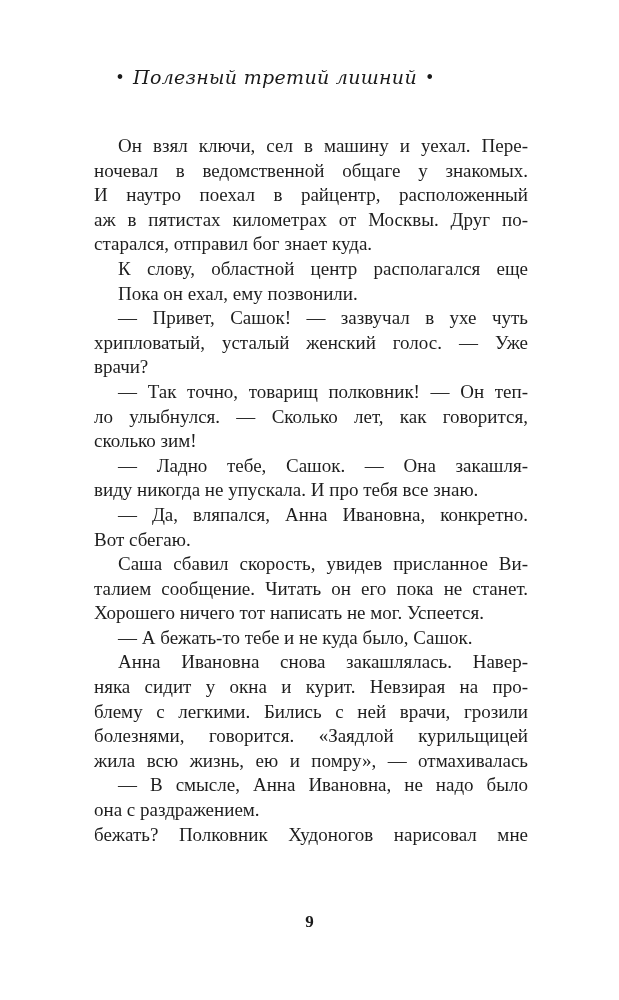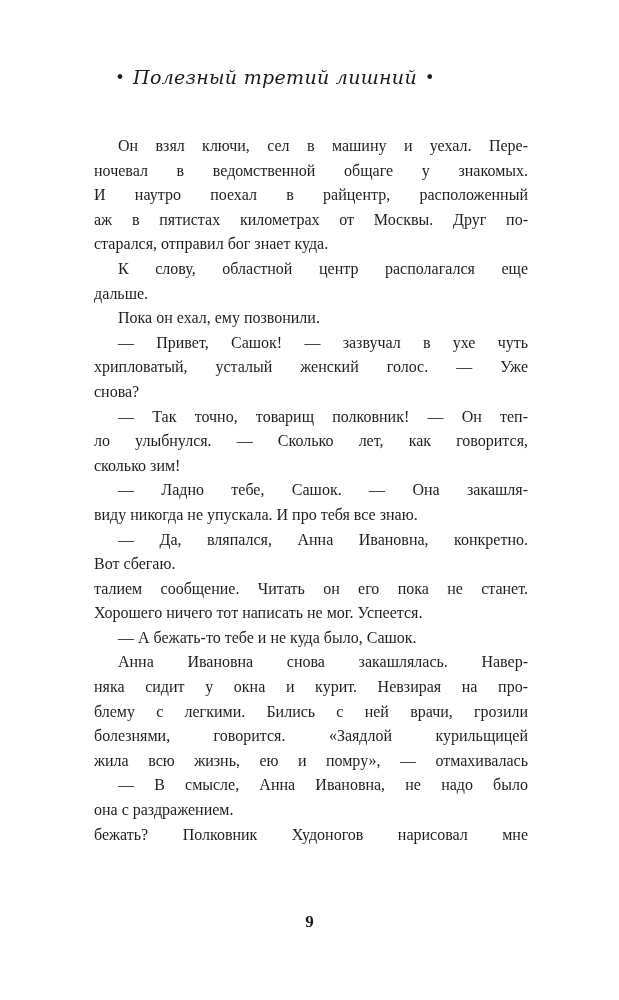--- a/index.html
+++ b/index.html
@@ -32,21 +32,21 @@
       font-size: 16px;
       margin: 0 8px;
       vertical-align: 1px;
     }
     .body-text {
       position: absolute;
       top: 134px;
       left: 94px;
       width: 434px;
       font-family: "Liberation Serif", serif;
-      font-size: 16px;
+      font-size: 19px;
       line-height: 24.6px;
     }
     .line {
       display: block;
       white-space: nowrap;
       text-align: justify;
       text-align-last: justify;
       height: 24.6px;
     }
     .line.indent {
@@ -74,32 +74,32 @@
   <span class="bullet">•</span><span>Полезный третий лишний</span><span class="bullet">•</span>
 </div>
 
 <div class="body-text" id="body-text">
     <span class="line indent">Он взял ключи, сел в машину и уехал. Пере-</span>
     <span class="line">ночевал в ведомственной общаге у знакомых.</span>
     <span class="line">И наутро поехал в райцентр, расположенный</span>
     <span class="line">аж в пятистах километрах от Москвы. Друг по-</span>
     <span class="line last">старался, отправил бог знает куда.</span>
     <span class="line indent">К слову, областной центр располагался еще</span>
-    <span class="line last">дальше.</span>
     <span class="line indent last">Пока он ехал, ему позвонили.</span>
     <span class="line indent">— Привет, Сашок! — зазвучал в ухе чуть</span>
     <span class="line">хрипловатый, усталый женский голос. — Уже</span>
-    <span class="line last">снова?</span>
+    <span class="line last">врачи?</span>
     <span class="line indent">— Так точно, товарищ полковник! — Он теп-</span>
     <span class="line">ло улыбнулся. — Сколько лет, как говорится,</span>
     <span class="line last">сколько зим!</span>
     <span class="line indent">— Ладно тебе, Сашок. — Она закашля-</span>
     <span class="line last">виду никогда не упускала. И про тебя все знаю.</span>
     <span class="line indent">— Да, вляпался, Анна Ивановна, конкретно.</span>
     <span class="line last">Вот сбегаю.</span>
+    <span class="line indent">Саша сбавил скорость, увидев присланное Ви-</span>
     <span class="line">талием сообщение. Читать он его пока не станет.</span>
     <span class="line last">Хорошего ничего тот написать не мог. Успеется.</span>
     <span class="line indent last">— А бежать-то тебе и не куда было, Сашок.</span>
     <span class="line indent">Анна Ивановна снова закашлялась. Навер-</span>
     <span class="line">няка сидит у окна и курит. Невзирая на про-</span>
     <span class="line">блему с легкими. Бились с ней врачи, грозили</span>
     <span class="line">болезнями, говорится. «Заядлой курильщицей</span>
     <span class="line">жила всю жизнь, ею и помру», — отмахивалась</span>
     <span class="line indent">— В смысле, Анна Ивановна, не надо было</span>
     <span class="line last">она с раздражением.</span>

